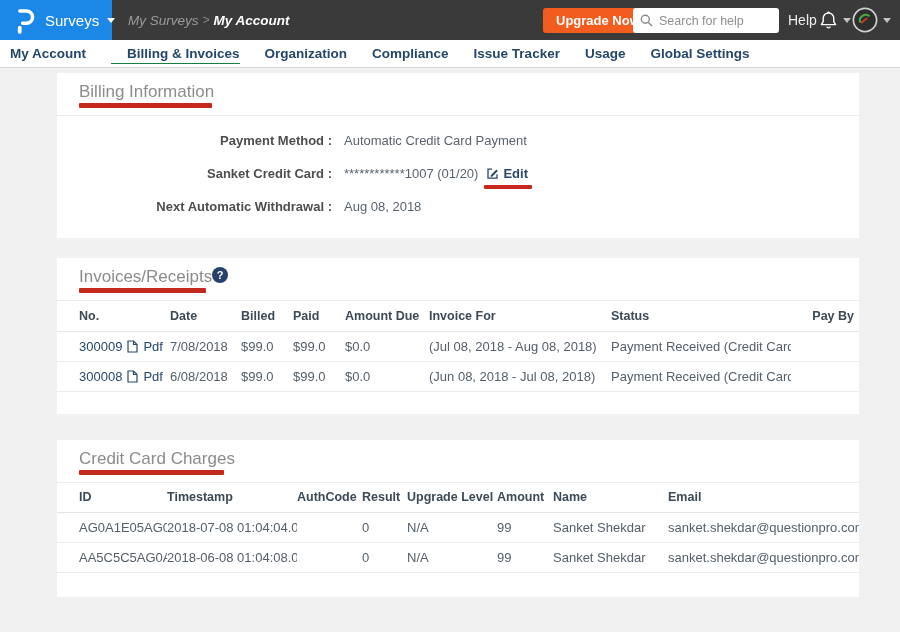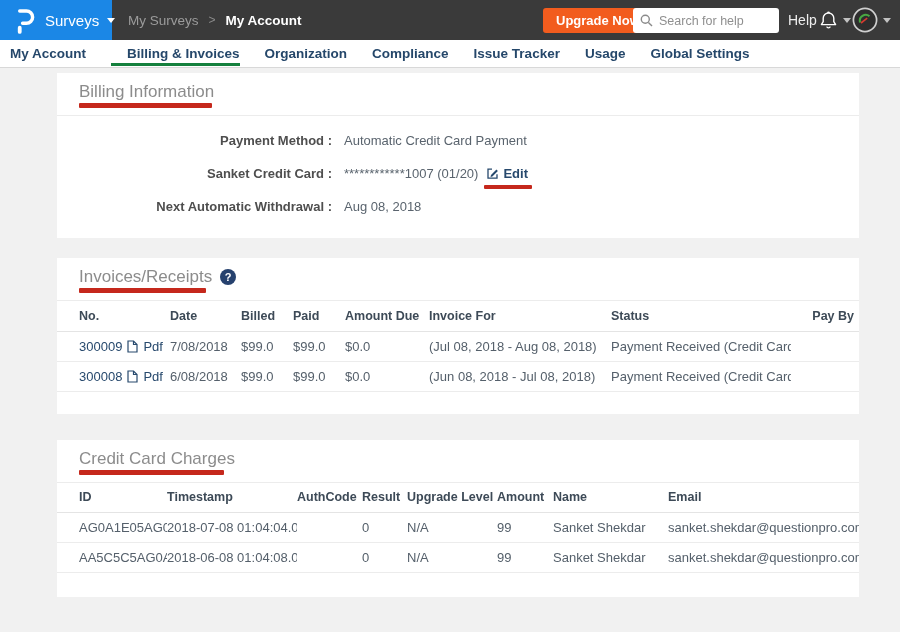--- a/index.html
+++ b/index.html
@@ -7,51 +7,51 @@
   body { background:#f1f1f1; font-family:"Liberation Sans", sans-serif; position:relative; }
 
   
   .topbar { position:absolute; top:0; left:0; width:900px; height:40px; background:#3a3a3a; z-index:5; }
   .logo-box { position:absolute; left:0; top:0; width:112px; height:40px; background:#1b87e6;
               display:flex; align-items:center; padding-left:14px; cursor:pointer; }
   .logo-box .app-label { color:#fff; font-size:15px; margin-left:10px; }
   .caret { width:0; height:0; border-left:4px solid transparent; border-right:4px solid transparent;
            border-top:5px solid #fff; margin-left:8px; }
   .caret.small { border-top-color:#c2c2c2; border-left-width:4px; border-right-width:4px; margin-left:5px; }
-  .breadcrumb { position:absolute; left:128px; top:0; height:40px; display:flex; align-items:center; gap:10px; font-size:13.5px; }
+  .breadcrumb { position:absolute; left:128px; top:0; height:40px; display:flex; align-items:center; gap:4px; font-size:13.5px;font-style:italic; }
   .crumb-parent { color:#9b9b9b; cursor:pointer; }
   .crumb-sep { color:#8a8a8a; font-size:12px; }
   .crumb-current { color:#ffffff; font-weight:bold; }
   .upgrade-btn { position:absolute; left:543px; top:8px; height:25px; background:#f25c1e; color:#fff;
                  font-weight:bold; font-size:13px; border:none; border-radius:3px; padding:0 13px; cursor:pointer;
                  font-family:"Liberation Sans", sans-serif; }
   .search-box { position:absolute; left:633px; top:8px; width:146px; height:25px; background:#fff; border-radius:3px;
                 display:flex; align-items:center; padding:0 7px; gap:6px; }
   .search-box input { border:none; outline:none; width:110px; font-size:12.5px; color:#555;
                       font-family:"Liberation Sans", sans-serif; }
   .search-box input::placeholder { color:#8f8f8f; }
   .help-link { position:absolute; left:788px; top:0; height:40px; display:flex; align-items:center;
                color:#ededed; font-size:14px; cursor:pointer; }
   .bell-wrap { position:absolute; left:819px; top:0; height:40px; display:flex; align-items:center; cursor:pointer; }
   .avatar-wrap { position:absolute; left:852px; top:0; height:40px; display:flex; align-items:center; cursor:pointer; }
 
   
   .tabbar { position:absolute; top:40px; left:0; width:900px; height:28px; background:#fff;
             border-bottom:1px solid #d8d8d8; display:flex; align-items:center; gap:25px; padding-left:10px; z-index:4; }
   .tab { color:#25476a; font-size:13.5px; font-weight:bold; cursor:pointer; white-space:nowrap; }
-  .tab.active span { border-bottom:3px solid #15803d; padding-bottom:2px;padding-left:16px; }
+  .tab.active span { border-bottom:1px solid #15803d; padding-bottom:2px;padding-left:16px; }
 
   
   .page { position:absolute; top:68px; left:0; width:900px; }
   .card { margin-left:57px; width:802px; background:#fff; }
   .card-1 { margin-top:5px; }
   .card-2 { margin-top:20px; padding-bottom:22px; }
   .card-3 { margin-top:26px; padding-bottom:24px; }
   .card-head { padding:9px 22px 7px 22px; border-bottom:1px solid #ececec; }
-  .card-title-row { display:flex; align-items:center; gap:8px; }
+  .card-title-row { display:flex; }
   .card-title { font-size:17px; color:#8c8c8c; line-height:19px; }
   .annot-bar { height:5px; background:#c5281c; margin-top:2px; border-radius:1px; }
   .annot-billing { width:133px; }
   .annot-invoices { width:127px; }
   .annot-charges { width:145px; }
   .help-badge { width:16px; height:16px; border-radius:50%; background:#26416e; color:#fff; font-size:11px;
                 font-weight:bold; display:inline-flex; align-items:center; justify-content:center; cursor:pointer; }
 
   
   .billing-rows { padding:15px 22px 8px 9px; }

